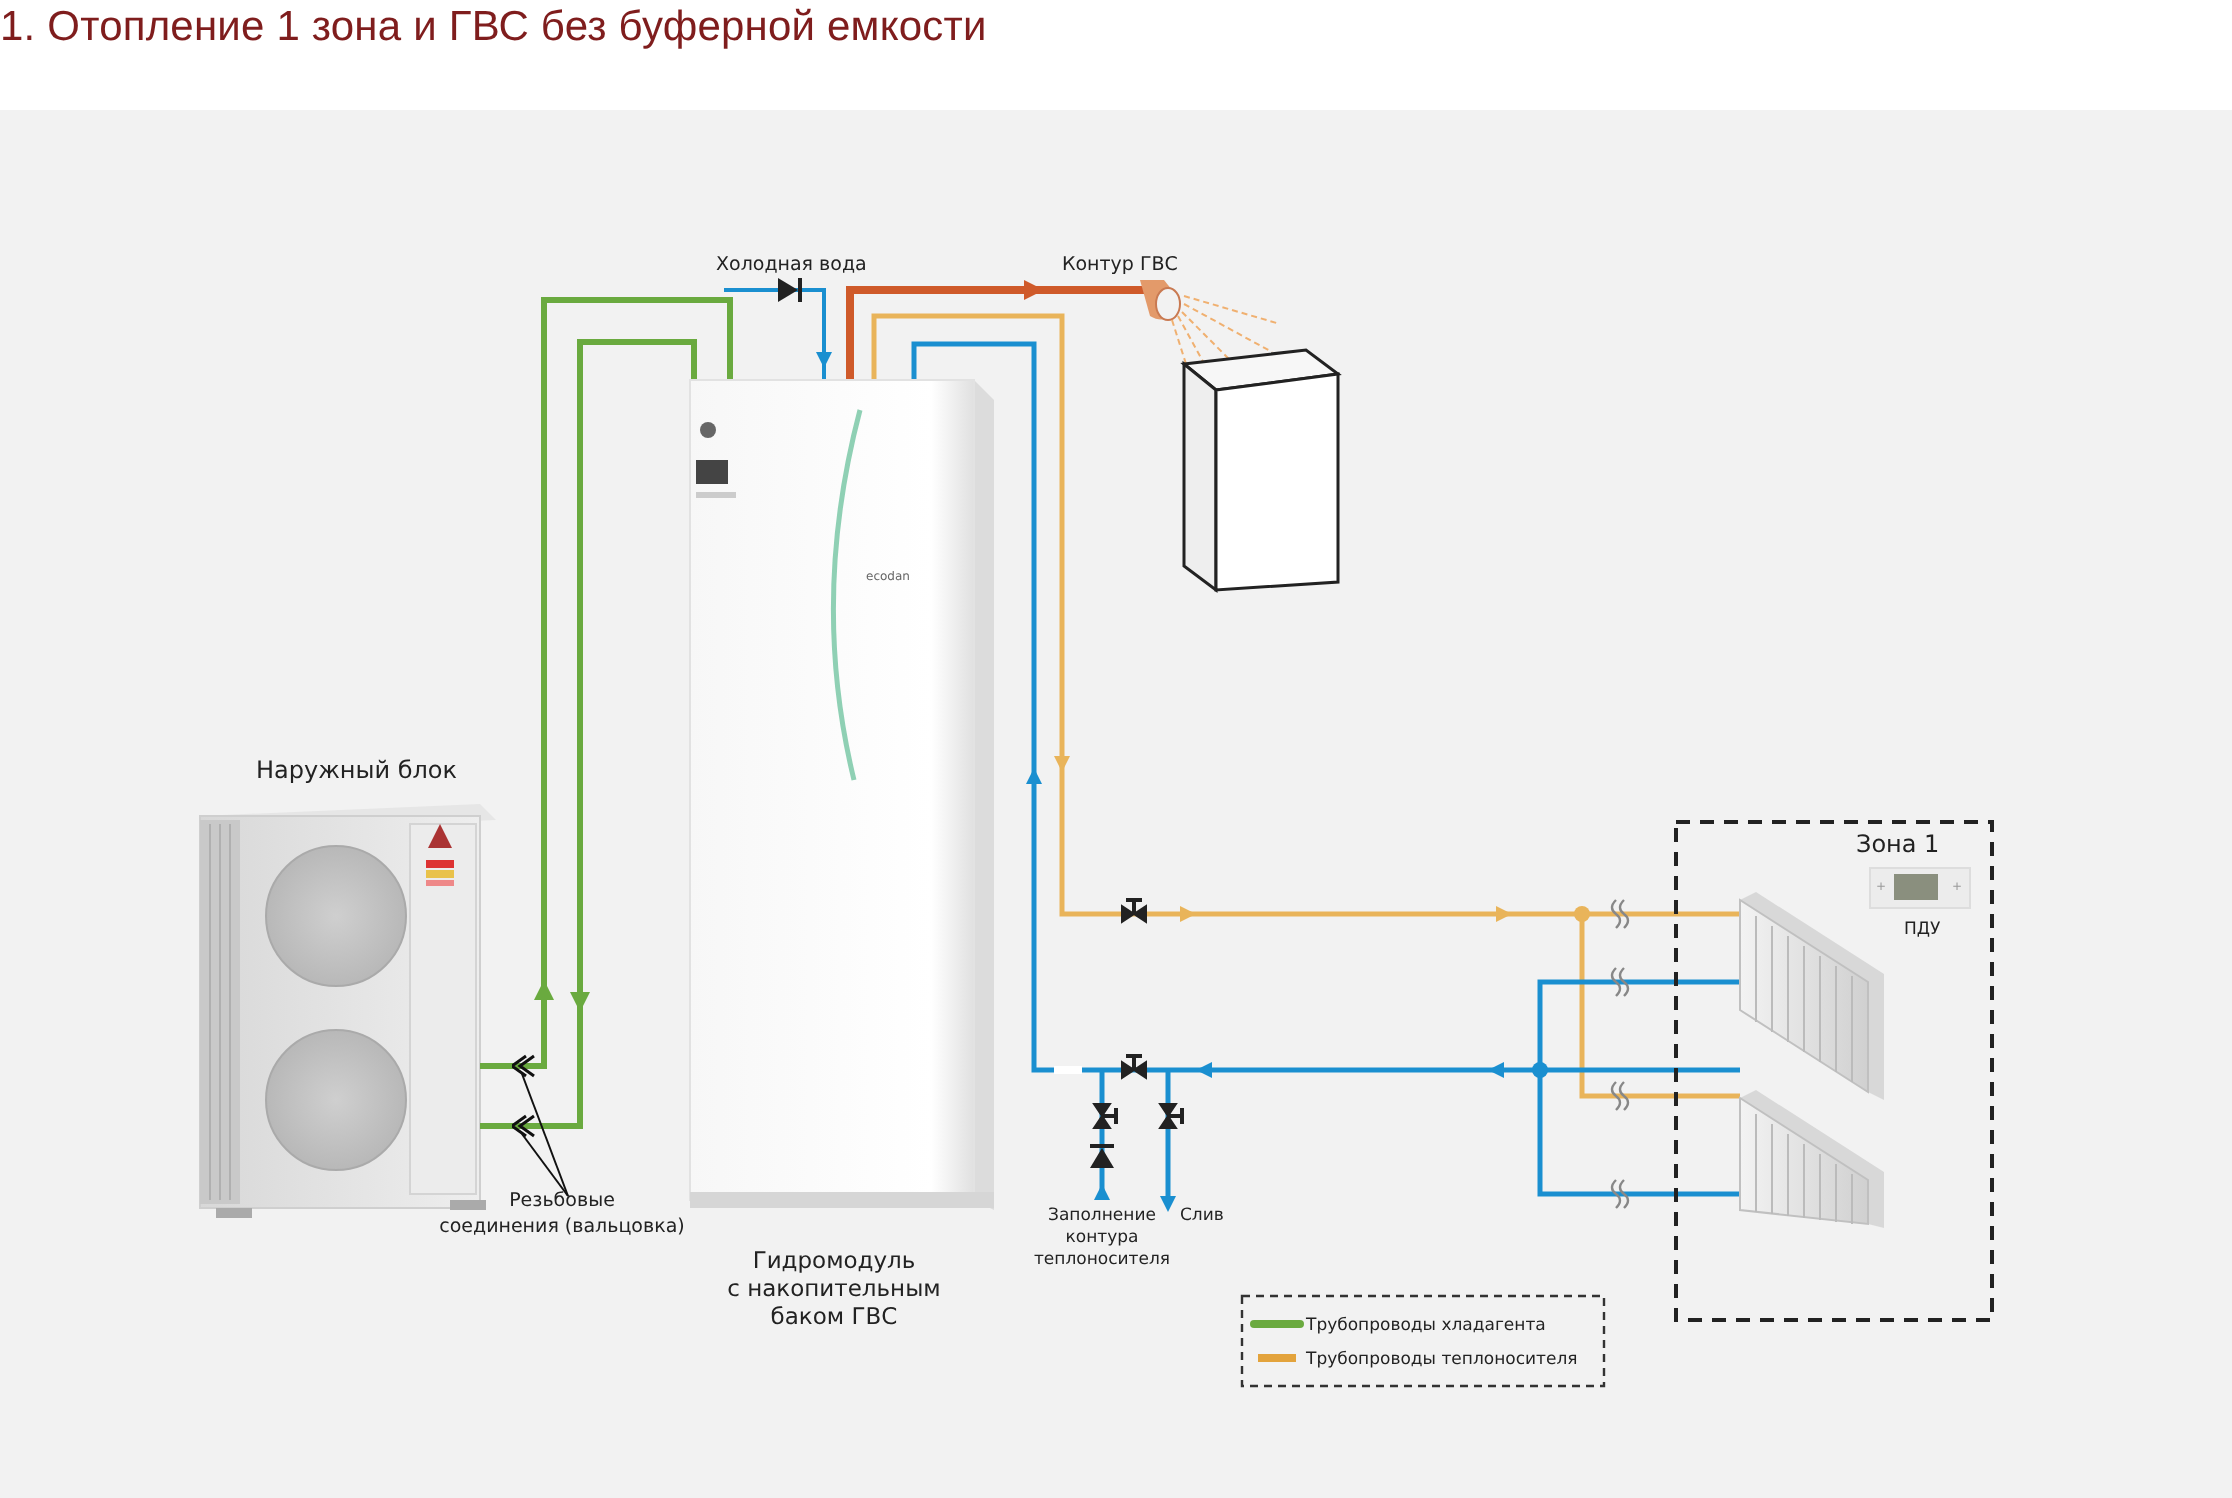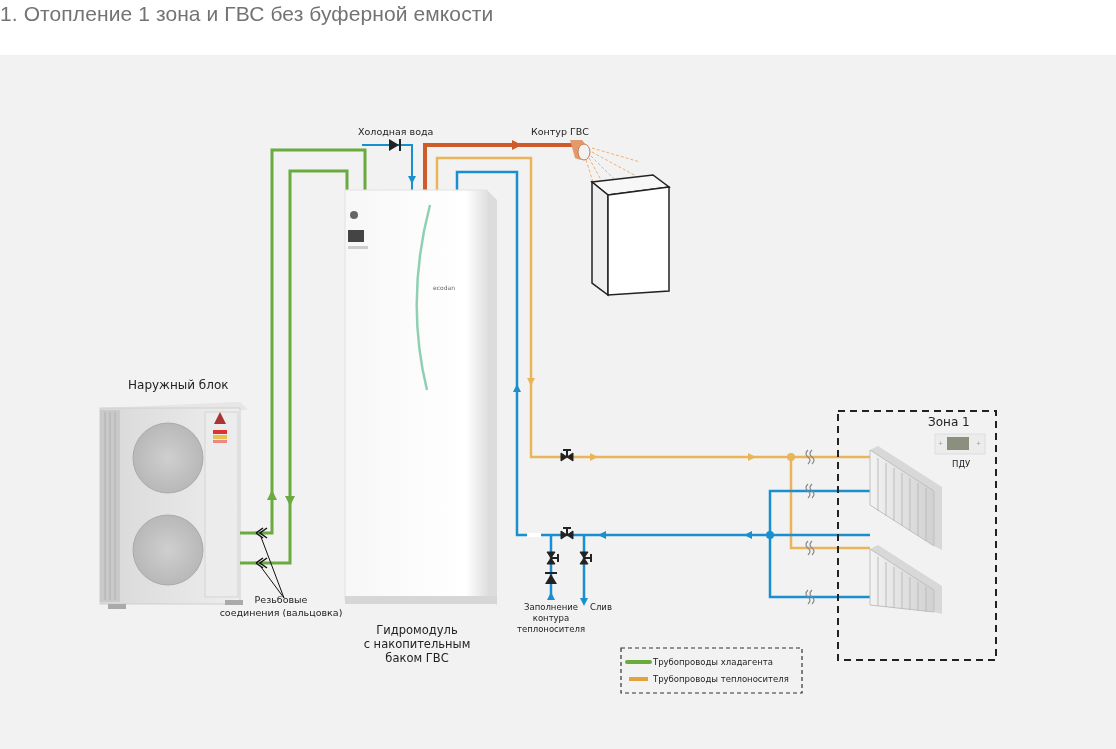--- a/index.html
+++ b/index.html
@@ -1,17 +1,17 @@
 <!DOCTYPE html>
 <html><head>
 <meta charset="utf-8">
 <style>
   html, body { margin:0; padding:0; }
   body { width:1116px; height:749px; background:#ffffff; position:relative; overflow:hidden; font-family:"DejaVu Sans", sans-serif; }
-  .title { position:absolute; left:0; top:2px; font-family:"Liberation Sans", sans-serif; font-size:21px; color:#737373; white-space:nowrap; letter-spacing:0.1px; }
+  .title { position:absolute; left:0; top:2px; font-family:"Liberation Sans", sans-serif; font-size:21px; color:#7f1d1d; white-space:nowrap; letter-spacing:0.1px; }
   .canvas { position:absolute; left:0; top:55px; width:1116px; height:694px; background:#f2f2f2; }
   svg { position:absolute; left:0; top:0; }
   .lbl { font-family:"DejaVu Sans", sans-serif; fill:#222; }
 </style>
 </head>
 <body>
 
 <div class="title">1. Отопление 1 зона и ГВС без буферной емкости</div>
 <div class="canvas"></div>
 

